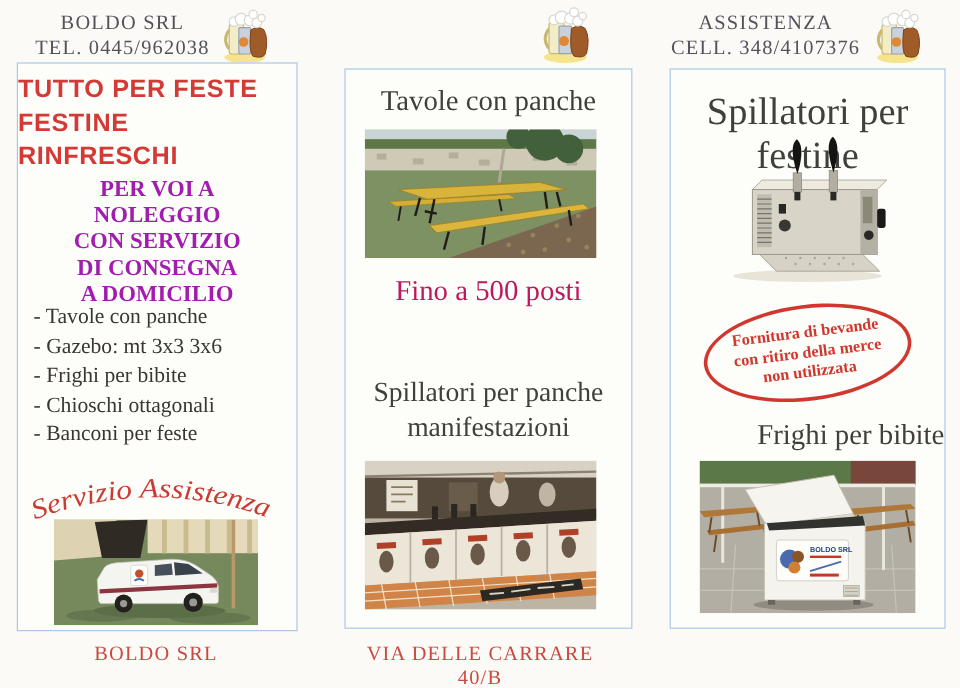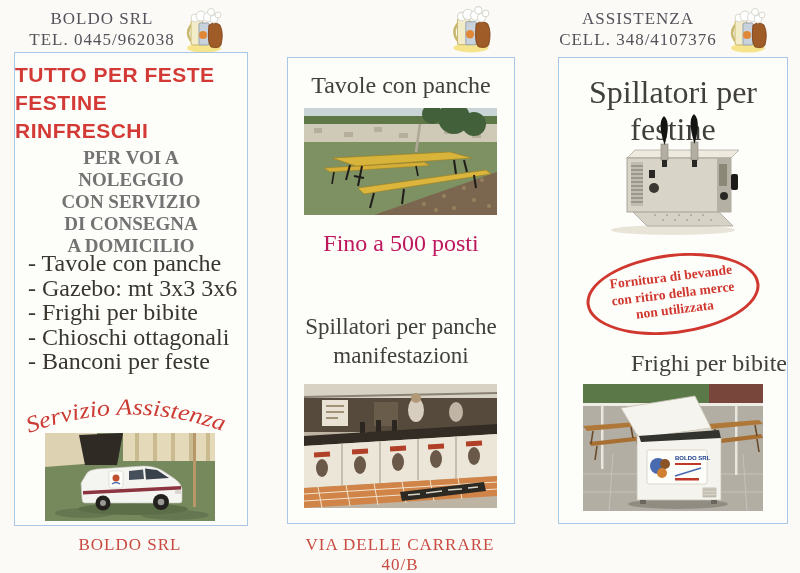--- a/index.html
+++ b/index.html
@@ -9,30 +9,30 @@
   }
   
   .hdr{position:absolute;text-align:center;color:#53525a;font-size:17px;
        line-height:21px;letter-spacing:1px;}
   .hdr-left{left:22px;top:8px;width:160px;}
   .hdr-right{left:552px;top:8px;width:172px;}
   .beer-icon{position:absolute;}
   
   .col{position:absolute;border:1px solid #a9c7e6;background:#fdfdfa;}
   .col1{left:14px;top:52px;width:232px;height:472px;}
-  .col2{left:287px;top:57px;width:226px;height:465px;}
+  .col2{left:287px;top:57px;width:226px;height:465px;padding-left:12px;}
   .col3{left:558px;top:57px;width:228px;height:465px;}
   
   .c1-red{position:absolute;top:8px;left:0;width:100%;text-align:left;
           font-family:"Liberation Sans",sans-serif;font-weight:800;
           font-size:21px;line-height:28px;color:#d43a35;letter-spacing:.5px;}
   .c1-blue{position:absolute;top:94px;left:0;width:100%;text-align:center;
-           font-weight:bold;font-size:19px;line-height:22px;color:#737373;}
+           font-weight:bold;font-size:19px;line-height:22px;color:#a21caf;}
   .c1-list{position:absolute;top:198px;left:13px;width:215px;text-align:left;
-           font-size:24px;line-height:24.6px;color:#38362f;}
+           font-size:18px;line-height:24.6px;color:#38362f;}
   .arc-svg{position:absolute;top:340px;left:8px;}
   .van-photo{position:absolute;top:380px;left:30px;}
   
   .c2-h1{position:absolute;top:14px;left:0;width:100%;text-align:center;
          font-size:24px;color:#413f3b;}
   .c2-photo1{position:absolute;top:50px;left:16px;}
   .c2-cap{position:absolute;top:172px;left:0;width:100%;text-align:center;
           font-size:24px;color:#be185d;}
   .c2-h2{position:absolute;top:254px;left:0;width:100%;text-align:center;
          font-size:23px;line-height:29px;color:#413f3b;}

